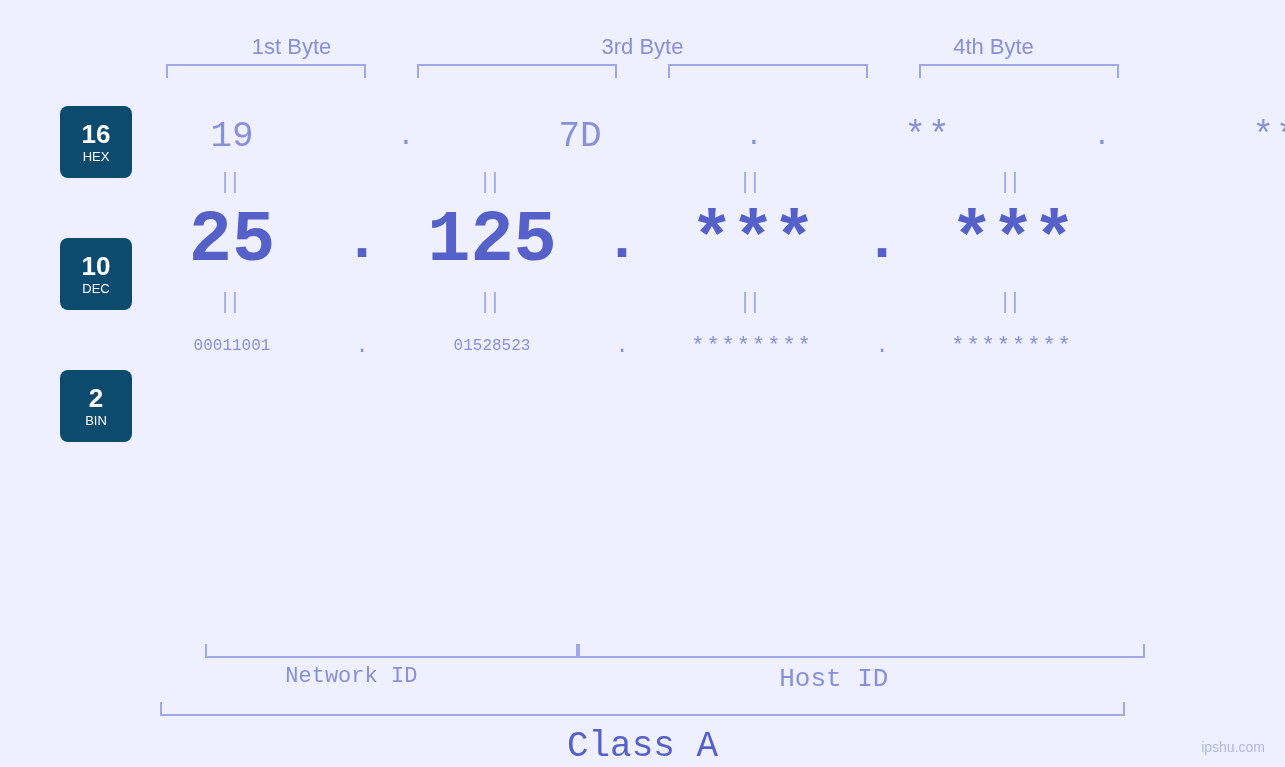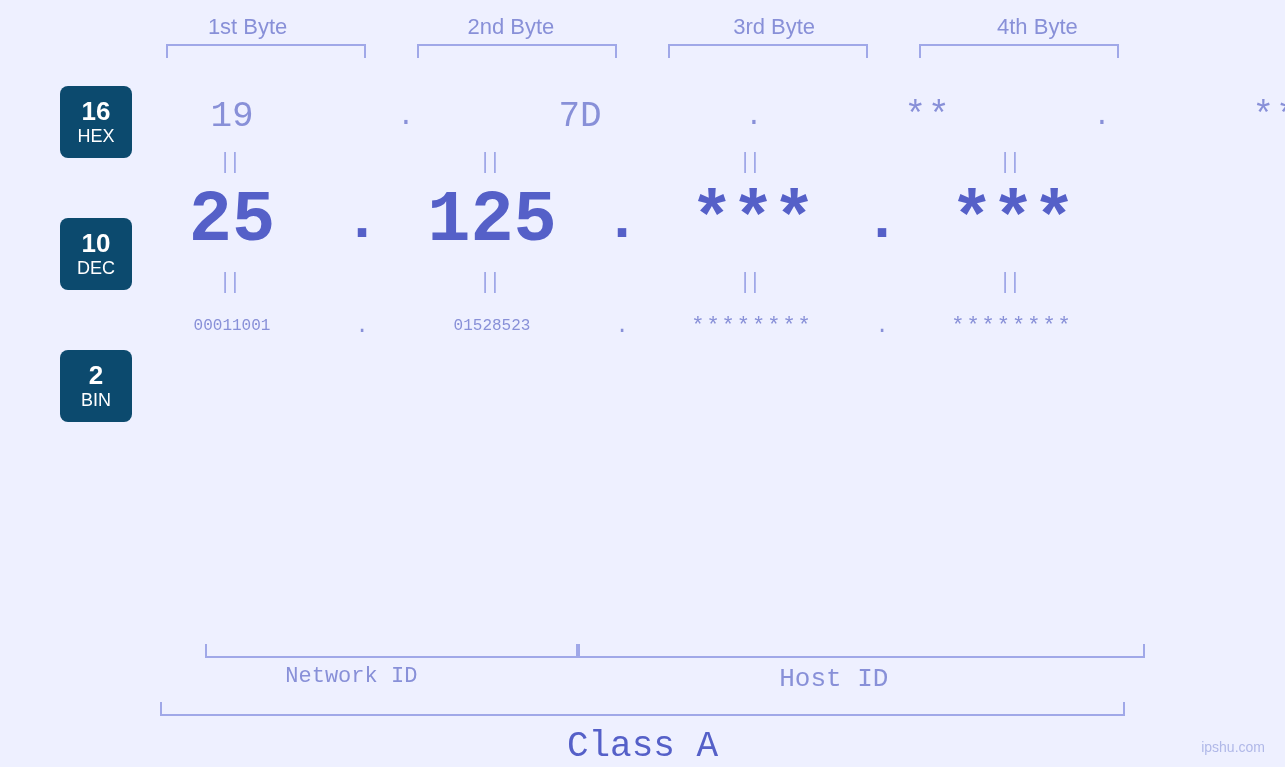--- a/index.html
+++ b/index.html
@@ -20,21 +20,21 @@
       display: flex;
       flex-direction: column;
       align-items: center;
     }
 
     
     .byte-headers {
       display: flex;
       width: 100%;
       padding: 0 140px;
-      margin-top: 14px;
+      margin-top: 34px;
       justify-content: space-around;
       gap: 48px;
     }
 
     .byte-header {
       color: #8890d8;
       font-size: 22px;
       font-family: Arial, sans-serif;
       font-weight: normal;
       text-align: center;
@@ -92,21 +92,21 @@
     .badge-number {
       color: white;
       font-size: 26px;
       font-weight: bold;
       font-family: Arial, sans-serif;
       line-height: 1.1;
     }
 
     .badge-label {
       color: white;
-      font-size: 18px;
+      font-size: 13px;
       font-family: Arial, sans-serif;
       font-weight: normal;
     }
 
     
     .data-columns {
       flex: 1;
       display: flex;
       flex-direction: column;
     }
@@ -330,21 +330,20 @@
       letter-spacing: 2px;
     }
   </style>
 </head>
 <body>
 
 <div class="main-container">
 
   <div class="byte-headers">
     <div class="byte-header">1st Byte</div>
-    <div class="byte-header">2nd Byte</div>
     <div class="byte-header">3rd Byte</div>
     <div class="byte-header">4th Byte</div>
   </div>
 
   <div class="brackets-row">
     <div class="bracket"></div>
     <div class="bracket"></div>
     <div class="bracket"></div>
     <div class="bracket"></div>
   </div>

